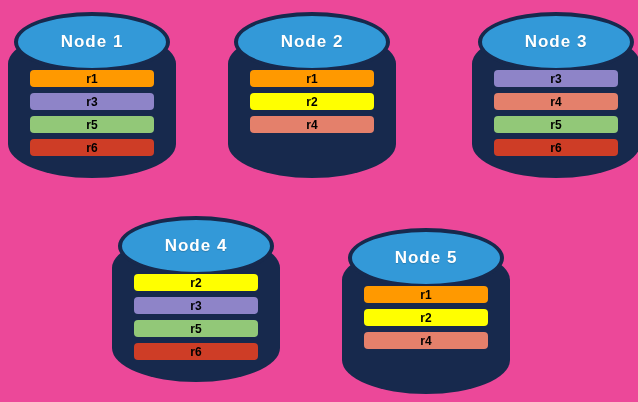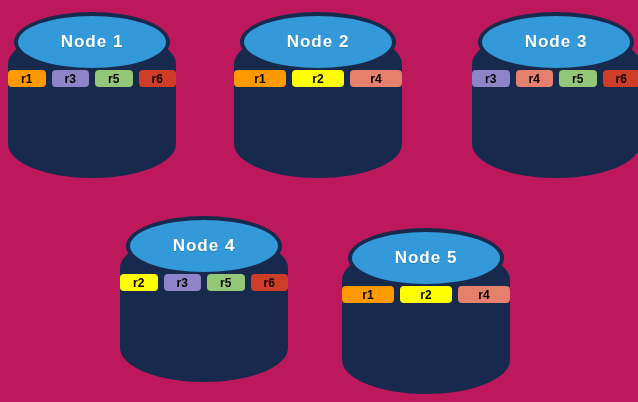--- a/index.html
+++ b/index.html
@@ -10,21 +10,21 @@
     height: 402px;
     background: #ffffff;
     font-family: "Liberation Sans", sans-serif;
     overflow: hidden;
   }
 
   #diagram {
     position: relative;
     width: 638px;
     height: 402px;
-    background: #be185d;
+    background: #ec4899;
   }
 
   
   .node {
     position: absolute;
     width: 168px;
     height: 178px;
   }
 
   .cyl-body {
@@ -62,21 +62,21 @@
   }
 
   
   .bars {
     position: absolute;
     left: 0;
     top: 62px;
     width: 168px;
     z-index: 3;
     display: flex;
-    flex-direction: row;
+    flex-direction: column;
     align-items: center;
     gap: 6px;
   }
 
   .bar {
     width: 124px;
     height: 17px;
     border-radius: 4px;
     display: flex;
     align-items: center;
@@ -96,21 +96,21 @@
       <div class="cyl-top">
         <span class="node-label">Node  1</span>
       </div>
       <div class="bars">
         <div class="bar" style="background: rgb(255, 153, 0);">r1</div>
         <div class="bar" style="background: rgb(142, 132, 200);">r3</div>
         <div class="bar" style="background: rgb(146, 200, 120);">r5</div>
         <div class="bar" style="background: rgb(206, 61, 38);">r6</div>
       </div>
     </div>
-    <div class="node" style="left: 234px; top: 8px;">
+    <div class="node" style="left: 228px; top: 8px;">
       <div class="cyl-body"></div>
       <div class="cyl-top">
         <span class="node-label">Node  2</span>
       </div>
       <div class="bars">
         <div class="bar" style="background: rgb(255, 153, 0);">r1</div>
         <div class="bar" style="background: rgb(255, 255, 0);">r2</div>
         <div class="bar" style="background: rgb(228, 128, 107);">r4</div>
       </div>
     </div>
@@ -119,21 +119,21 @@
       <div class="cyl-top">
         <span class="node-label">Node  3</span>
       </div>
       <div class="bars">
         <div class="bar" style="background: rgb(142, 132, 200);">r3</div>
         <div class="bar" style="background: rgb(228, 128, 107);">r4</div>
         <div class="bar" style="background: rgb(146, 200, 120);">r5</div>
         <div class="bar" style="background: rgb(206, 61, 38);">r6</div>
       </div>
     </div>
-    <div class="node" style="left: 120px; top: 212px;">
+    <div class="node" style="left: 112px; top: 212px;">
       <div class="cyl-body"></div>
       <div class="cyl-top">
         <span class="node-label">Node  4</span>
       </div>
       <div class="bars">
         <div class="bar" style="background: rgb(255, 255, 0);">r2</div>
         <div class="bar" style="background: rgb(142, 132, 200);">r3</div>
         <div class="bar" style="background: rgb(146, 200, 120);">r5</div>
         <div class="bar" style="background: rgb(206, 61, 38);">r6</div>
       </div>

